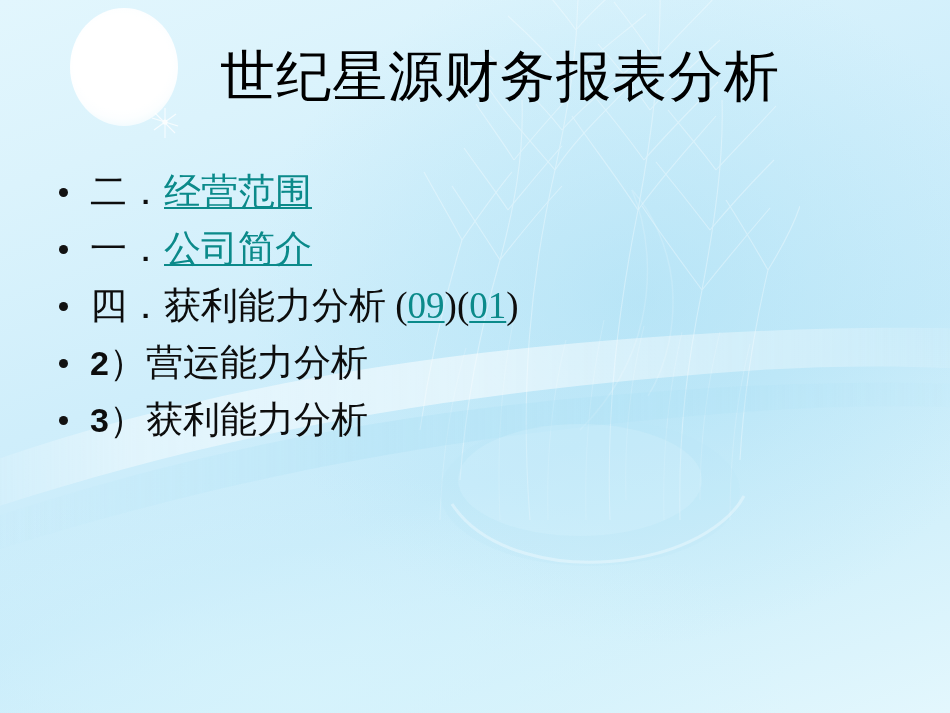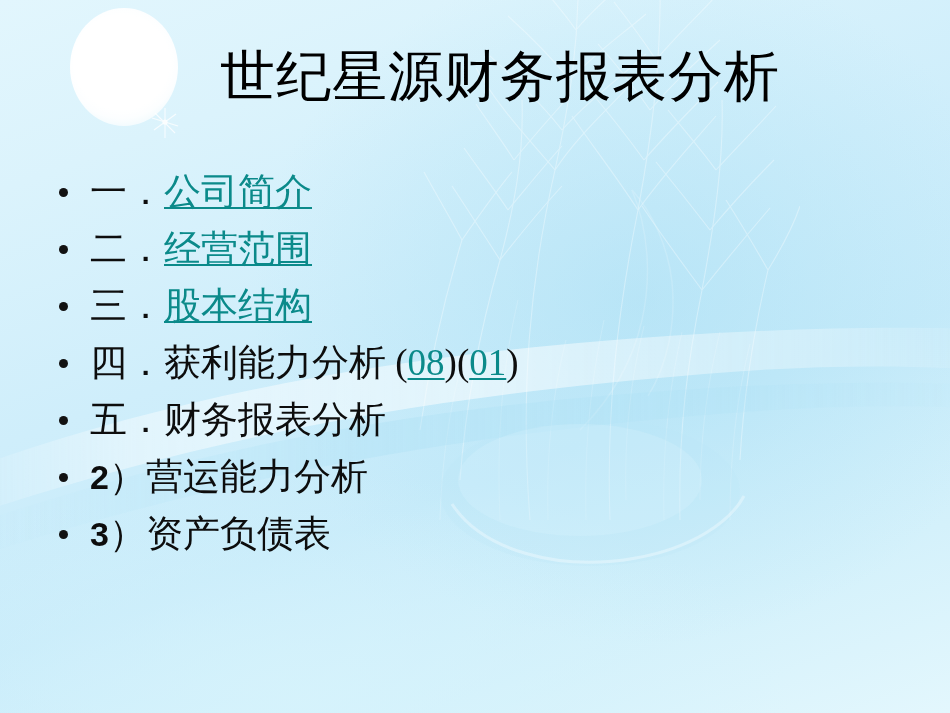--- a/index.html
+++ b/index.html
@@ -242,22 +242,20 @@
       <line x1="6" y1="14" x2="32" y2="22"></line>
       <line x1="8" y1="26" x2="30" y2="10"></line>
       <line x1="9" y1="9" x2="29" y2="29"></line>
     </g>
     <circle cx="19" cy="18" r="2.6" fill="#ffffff" opacity="0.95"></circle>
   </svg>
 
   <div id="title">世纪星源财务报表分析</div>
 
   <ul id="bullet-list">
+      <li class="bullet-row"><span class="bullet-dot"></span><span class="seg">二．</span><span class="lnk">经营范围</span></li>
       <li class="bullet-row"><span class="bullet-dot"></span><span class="seg">一．</span><span class="lnk">公司简介</span></li>
-      <li class="bullet-row"><span class="bullet-dot"></span><span class="seg">二．</span><span class="lnk">经营范围</span></li>
-      <li class="bullet-row"><span class="bullet-dot"></span><span class="seg">三．</span><span class="lnk">股本结构</span></li>
-      <li class="bullet-row"><span class="bullet-dot"></span><span class="seg">四．获利能力分析 (</span><span class="lnk">08</span><span class="seg">)(</span><span class="lnk">01</span><span class="seg">)</span></li>
-      <li class="bullet-row"><span class="bullet-dot"></span><span class="seg">五．财务报表分析</span></li>
+      <li class="bullet-row"><span class="bullet-dot"></span><span class="seg">四．获利能力分析 (</span><span class="lnk">09</span><span class="seg">)(</span><span class="lnk">01</span><span class="seg">)</span></li>
       <li class="bullet-row"><span class="bullet-dot"></span><span class="seg num-latin">2</span><span class="seg">）营运能力分析</span></li>
-      <li class="bullet-row"><span class="bullet-dot"></span><span class="seg num-latin">3</span><span class="seg">）资产负债表</span></li>
+      <li class="bullet-row"><span class="bullet-dot"></span><span class="seg num-latin">3</span><span class="seg">）获利能力分析</span></li>
     </ul>
 
 </div>
 
 </body></html>

